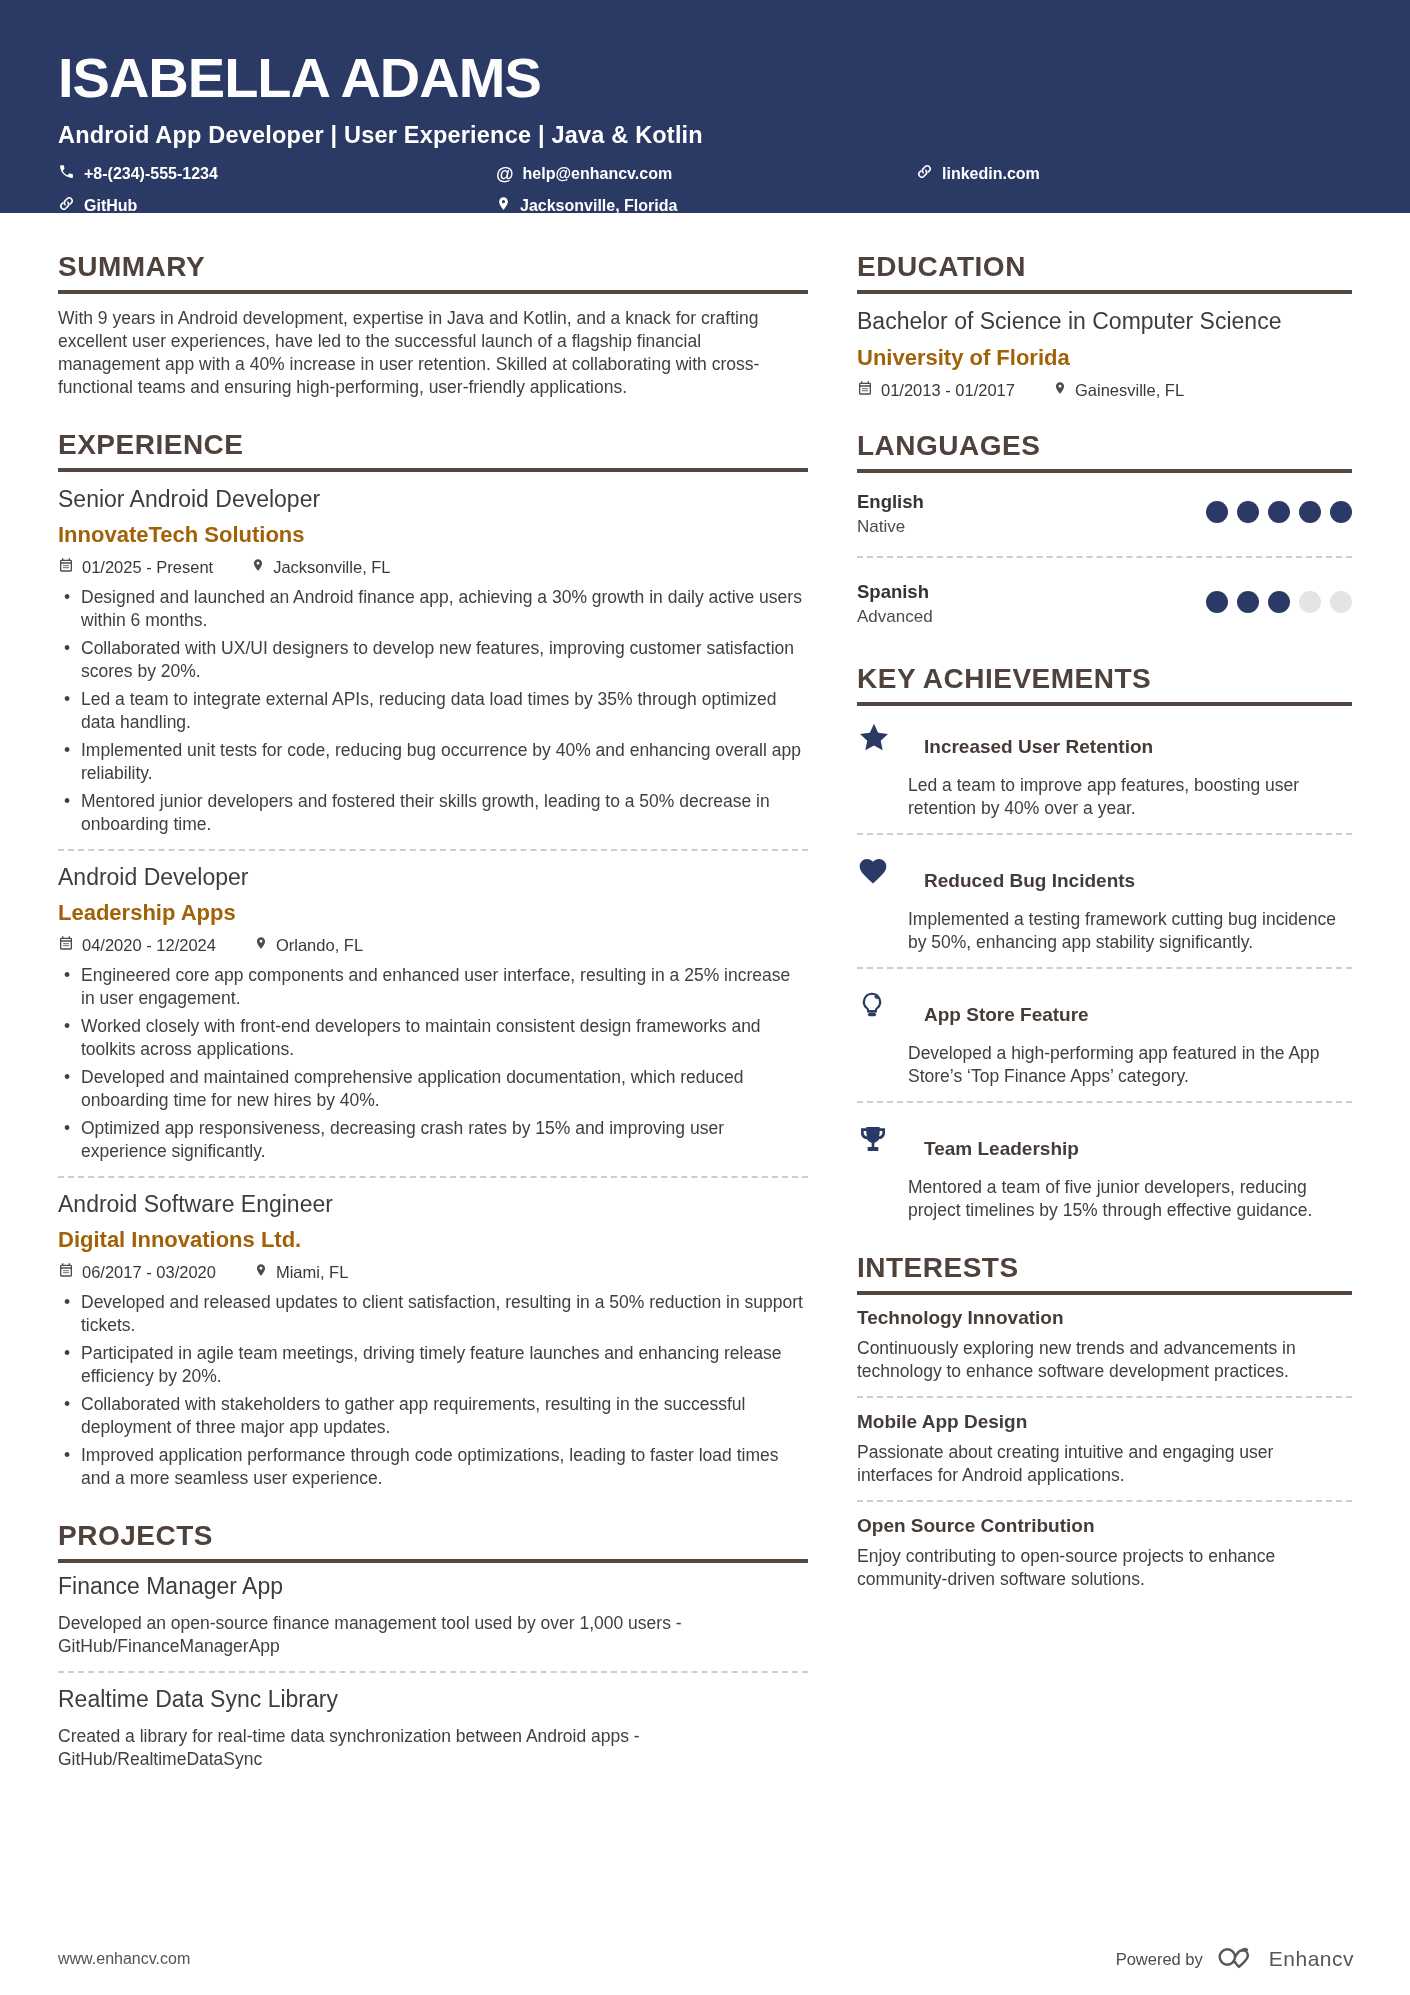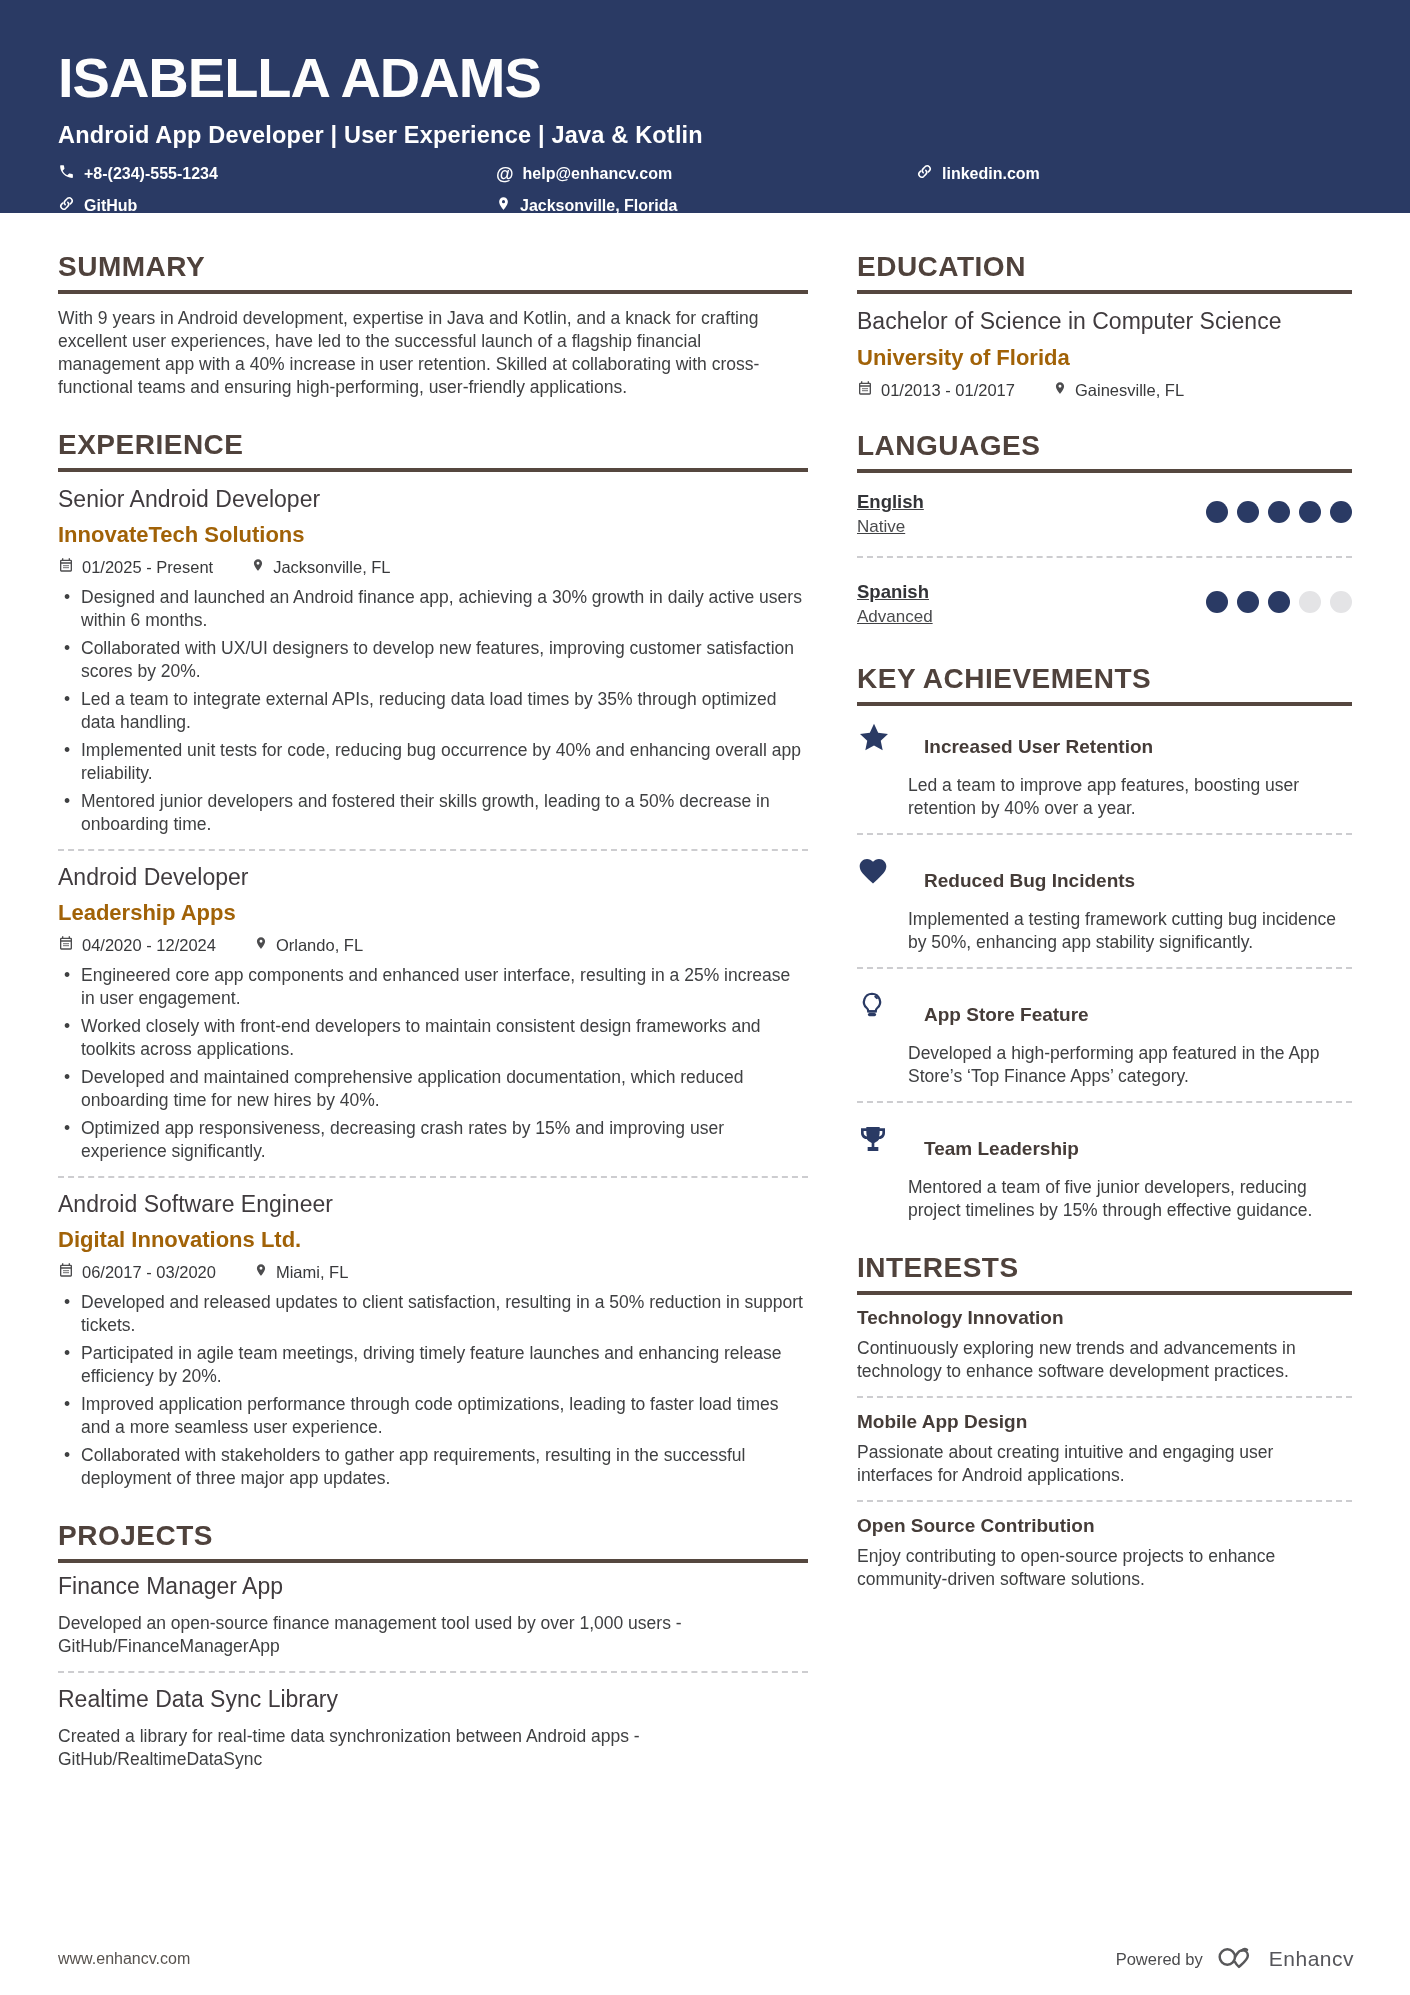--- a/index.html
+++ b/index.html
@@ -50,21 +50,21 @@
   }
   ul.bullets li::before {
     content:"•"; position:absolute; left:6px; top:0; color:#3f4042;
   }
   
   .proj-title { margin:10px 0 0 0; font-size:23px; font-weight:400; color:#403b3e; }
   .proj-desc { margin:12px 0 0 0; font-size:17.5px; line-height:23px; color:#3f4042; }
   
   .degree { margin:12px 0 0 0; font-size:23px; font-weight:400; line-height:30px; color:#403b3e; }
   
-  .lang-row { display:flex; justify-content:space-between; align-items:center;text-decoration:underline; }
+  .lang-row { display:flex; justify-content:space-between; align-items:center; }
   .lang-name { font-size:18.5px; font-weight:700; color:#333438; }
   .lang-level { font-size:17px; color:#4a4b4d; margin-top:4px; }
   .dots { white-space:nowrap; }
   .dot { display:inline-block; width:22px; height:22px; border-radius:50%; background:#e4e4e6; margin-left:9px; }
   .dot.filled { background:#2a3a64; }
   .lang-block { padding:10px 0 6px 0; }
   
   .ach { display:flex; gap:15px; padding-top:6px; }
   .ach-icon { width:36px; flex:none; padding-top:1px; }
   .ach-title { margin:16px; font-size:19px; font-weight:700; color:#453c38; }
@@ -222,22 +222,22 @@
               <svg width="14" height="16" viewBox="0 0 24 24" fill="#4c4c4e">
                   <path d="M12 2C8.13 2 5 5.13 5 9c0 5.25 7 13 7 13s7-7.75 7-13c0-3.87-3.13-7-7-7zm0 9.5A2.5 2.5 0 1 1 12 6.5a2.5 2.5 0 0 1 0 5z"></path>
                 </svg>
             </span>
             <span>Miami, FL</span>
           </span>
         </div>
         <ul class="bullets">
           <li>Developed and released updates to client satisfaction, resulting in a 50% reduction in support tickets.</li>
           <li>Participated in agile team meetings, driving timely feature launches and enhancing release efficiency by 20%.</li>
+          <li>Collaborated with stakeholders to gather app requirements, resulting in the successful deployment of three major app updates.</li>
           <li>Improved application performance through code optimizations, leading to faster load times and a more seamless user experience.</li>
-          <li>Collaborated with stakeholders to gather app requirements, resulting in the successful deployment of three major app updates.</li>
         </ul>
       </div>
     </section>
 
     <section class="section">
       <h2 class="sec-title">PROJECTS</h2>
       <hr class="sec-rule">
       <div>
         <h3 class="proj-title">Finance Manager App</h3>
         <p class="proj-desc">Developed an open-source finance management tool used by over 1,000 users - GitHub/FinanceManagerApp</p>

